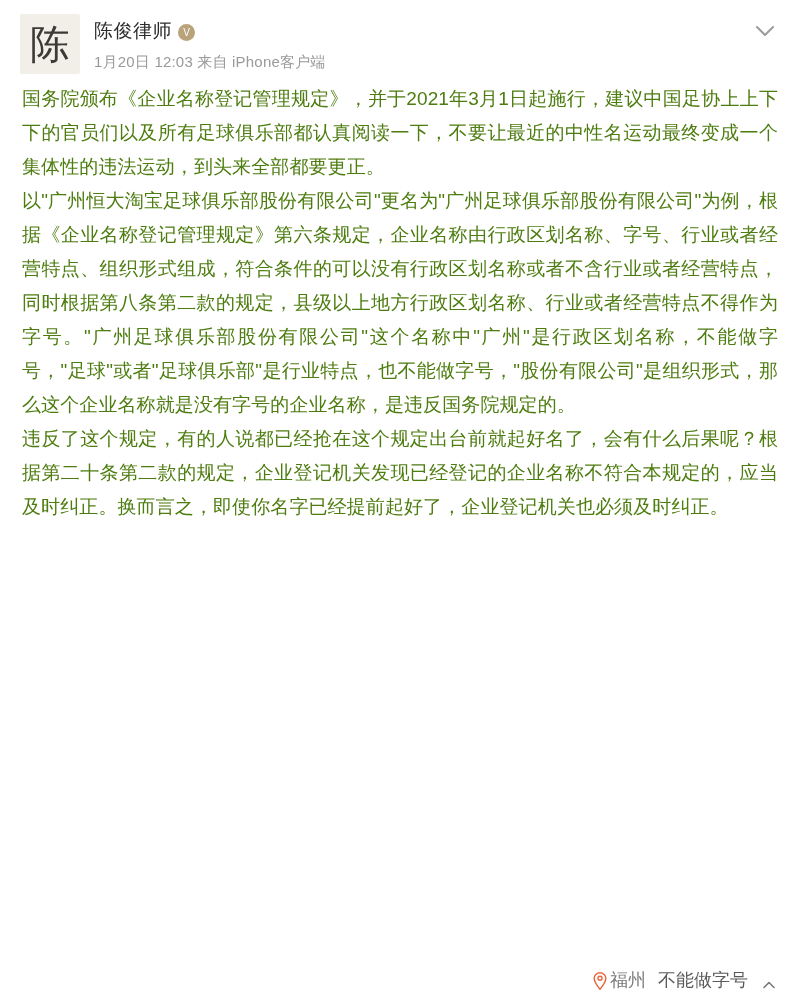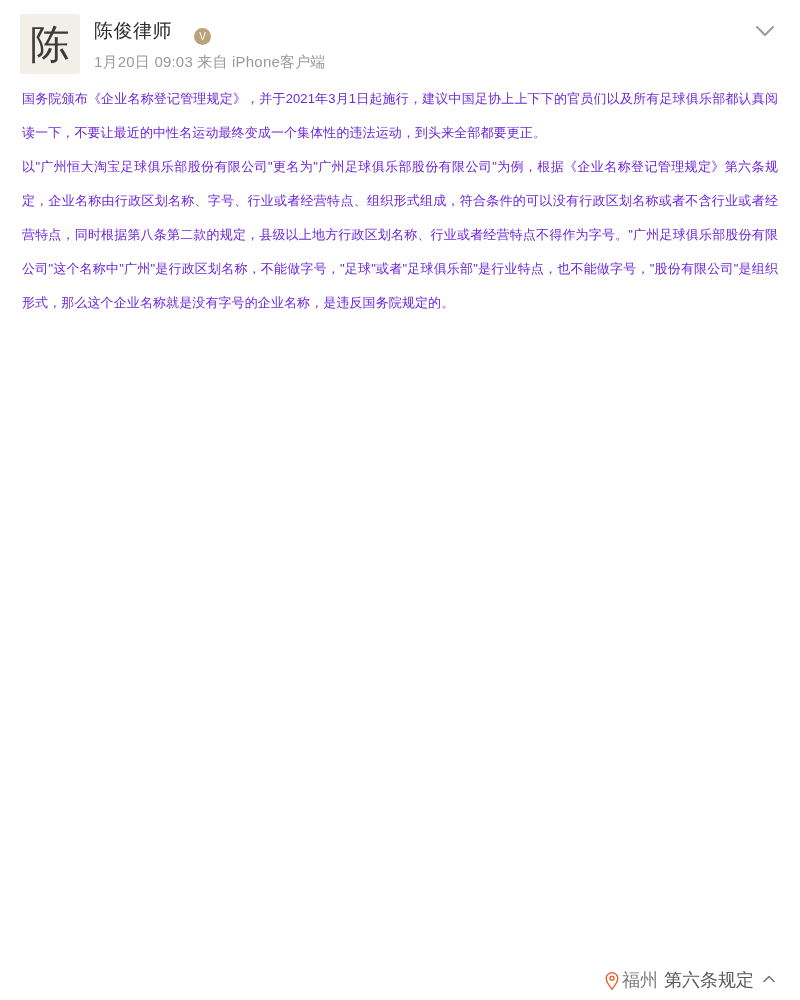--- a/index.html
+++ b/index.html
@@ -44,22 +44,22 @@
     user-select: none;
   }
   .meta {
     margin-left: 14px;
     padding-top: 4px;
     flex: 1 1 auto;
     min-width: 0;
   }
   .name-row {
     display: flex;
-    align-items: flex-end;
-    gap: 22px;
+    align-items: center;
+    gap: 6px;
   }
   .username {
     font-size: 19px;
     color: #2b2b2b;
     font-weight: 400;
     letter-spacing: 0.5px;
   }
   .badge-v {
     display: inline-block;
     width: 17px;
@@ -85,41 +85,41 @@
     top: 18px;
     width: 26px;
     height: 26px;
     cursor: pointer;
   }
   .chevron-btn svg { display: block; }
 
   
   .content {
     padding: 2px 22px 0 22px;
-    font-size: 13px;
+    font-size: 19px;
     line-height: 34px;
-    color: #6d28d9;
+    color: #4d7c0f;
     letter-spacing: 0.1px;
     text-align: justify;
     text-justify: inter-ideograph;
   }
   .content p {
     margin: 0 0 0 0;
     text-indent: 0;
   }
   .content p + p { margin-top: 0px; }
 
   
   .footer {
     position: absolute;
     right: 22px;
     bottom: 8px;
     display: flex;
-    align-items: flex-start;
-    gap: 6px;
+    align-items: flex-end;
+    gap: 12px;
     font-size: 18px;
     color: #6f6f6f;
   }
   .loc {
     display: flex;
     align-items: center;
     gap: 3px;
     color: #7a7a7a;
   }
   .pin {
@@ -146,45 +146,46 @@
 
 <div class="post">
 
   <div class="header">
     <div class="avatar">陈</div>
     <div class="meta">
       <div class="name-row">
         <span class="username">陈俊律师</span>
         <span class="badge-v">V</span>
       </div>
-      <div class="subinfo">1月20日 09:03 来自 iPhone客户端</div>
+      <div class="subinfo">1月20日 12:03 来自 iPhone客户端</div>
     </div>
     <div class="chevron-btn">
       <svg width="26" height="26" viewBox="0 0 26 26" aria-hidden="true">
         <path d="M5 9 L13 17 L21 9" fill="none" stroke="#9b9b9b" stroke-width="2" stroke-linecap="round" stroke-linejoin="round"></path>
       </svg>
     </div>
   </div>
 
   <div class="content">
     <p>国务院颁布《企业名称登记管理规定》，并于2021年3月1日起施行，建议中国足协上上下下的官员们以及所有足球俱乐部都认真阅读一下，不要让最近的中性名运动最终变成一个集体性的违法运动，到头来全部都要更正。</p>
     <p>以"广州恒大淘宝足球俱乐部股份有限公司"更名为"广州足球俱乐部股份有限公司"为例，根据《企业名称登记管理规定》第六条规定，企业名称由行政区划名称、字号、行业或者经营特点、组织形式组成，符合条件的可以没有行政区划名称或者不含行业或者经营特点，同时根据第八条第二款的规定，县级以上地方行政区划名称、行业或者经营特点不得作为字号。"广州足球俱乐部股份有限公司"这个名称中"广州"是行政区划名称，不能做字号，"足球"或者"足球俱乐部"是行业特点，也不能做字号，"股份有限公司"是组织形式，那么这个企业名称就是没有字号的企业名称，是违反国务院规定的。</p>
+    <p>违反了这个规定，有的人说都已经抢在这个规定出台前就起好名了，会有什么后果呢？根据第二十条第二款的规定，企业登记机关发现已经登记的企业名称不符合本规定的，应当及时纠正。换而言之，即使你名字已经提前起好了，企业登记机关也必须及时纠正。</p>
   </div>
 
   <div class="footer">
     <span class="loc">
       <span class="pin">
         <svg width="14" height="18" viewBox="0 0 14 18" aria-hidden="true">
           <path d="M7 0.8 C3.7 0.8 1.2 3.2 1.2 6.3 C1.2 10.3 7 17.2 7 17.2 C7 17.2 12.8 10.3 12.8 6.3 C12.8 3.2 10.3 0.8 7 0.8 Z" fill="none" stroke="#e8643c" stroke-width="1.4"></path>
           <circle cx="7" cy="6.3" r="2" fill="none" stroke="#e8643c" stroke-width="1.4"></circle>
         </svg>
       </span>
       <span>福州</span>
     </span>
-    <span class="expand-link">第六条规定</span>
+    <span class="expand-link">不能做字号</span>
     <span class="caret-up">
       <svg width="18" height="18" viewBox="0 0 18 18" aria-hidden="true">
         <path d="M4 11.5 L9 6.5 L14 11.5" fill="none" stroke="#7a7a7a" stroke-width="1.6" stroke-linecap="round" stroke-linejoin="round"></path>
       </svg>
     </span>
   </div>
 
 </div>
 
 </body></html>

